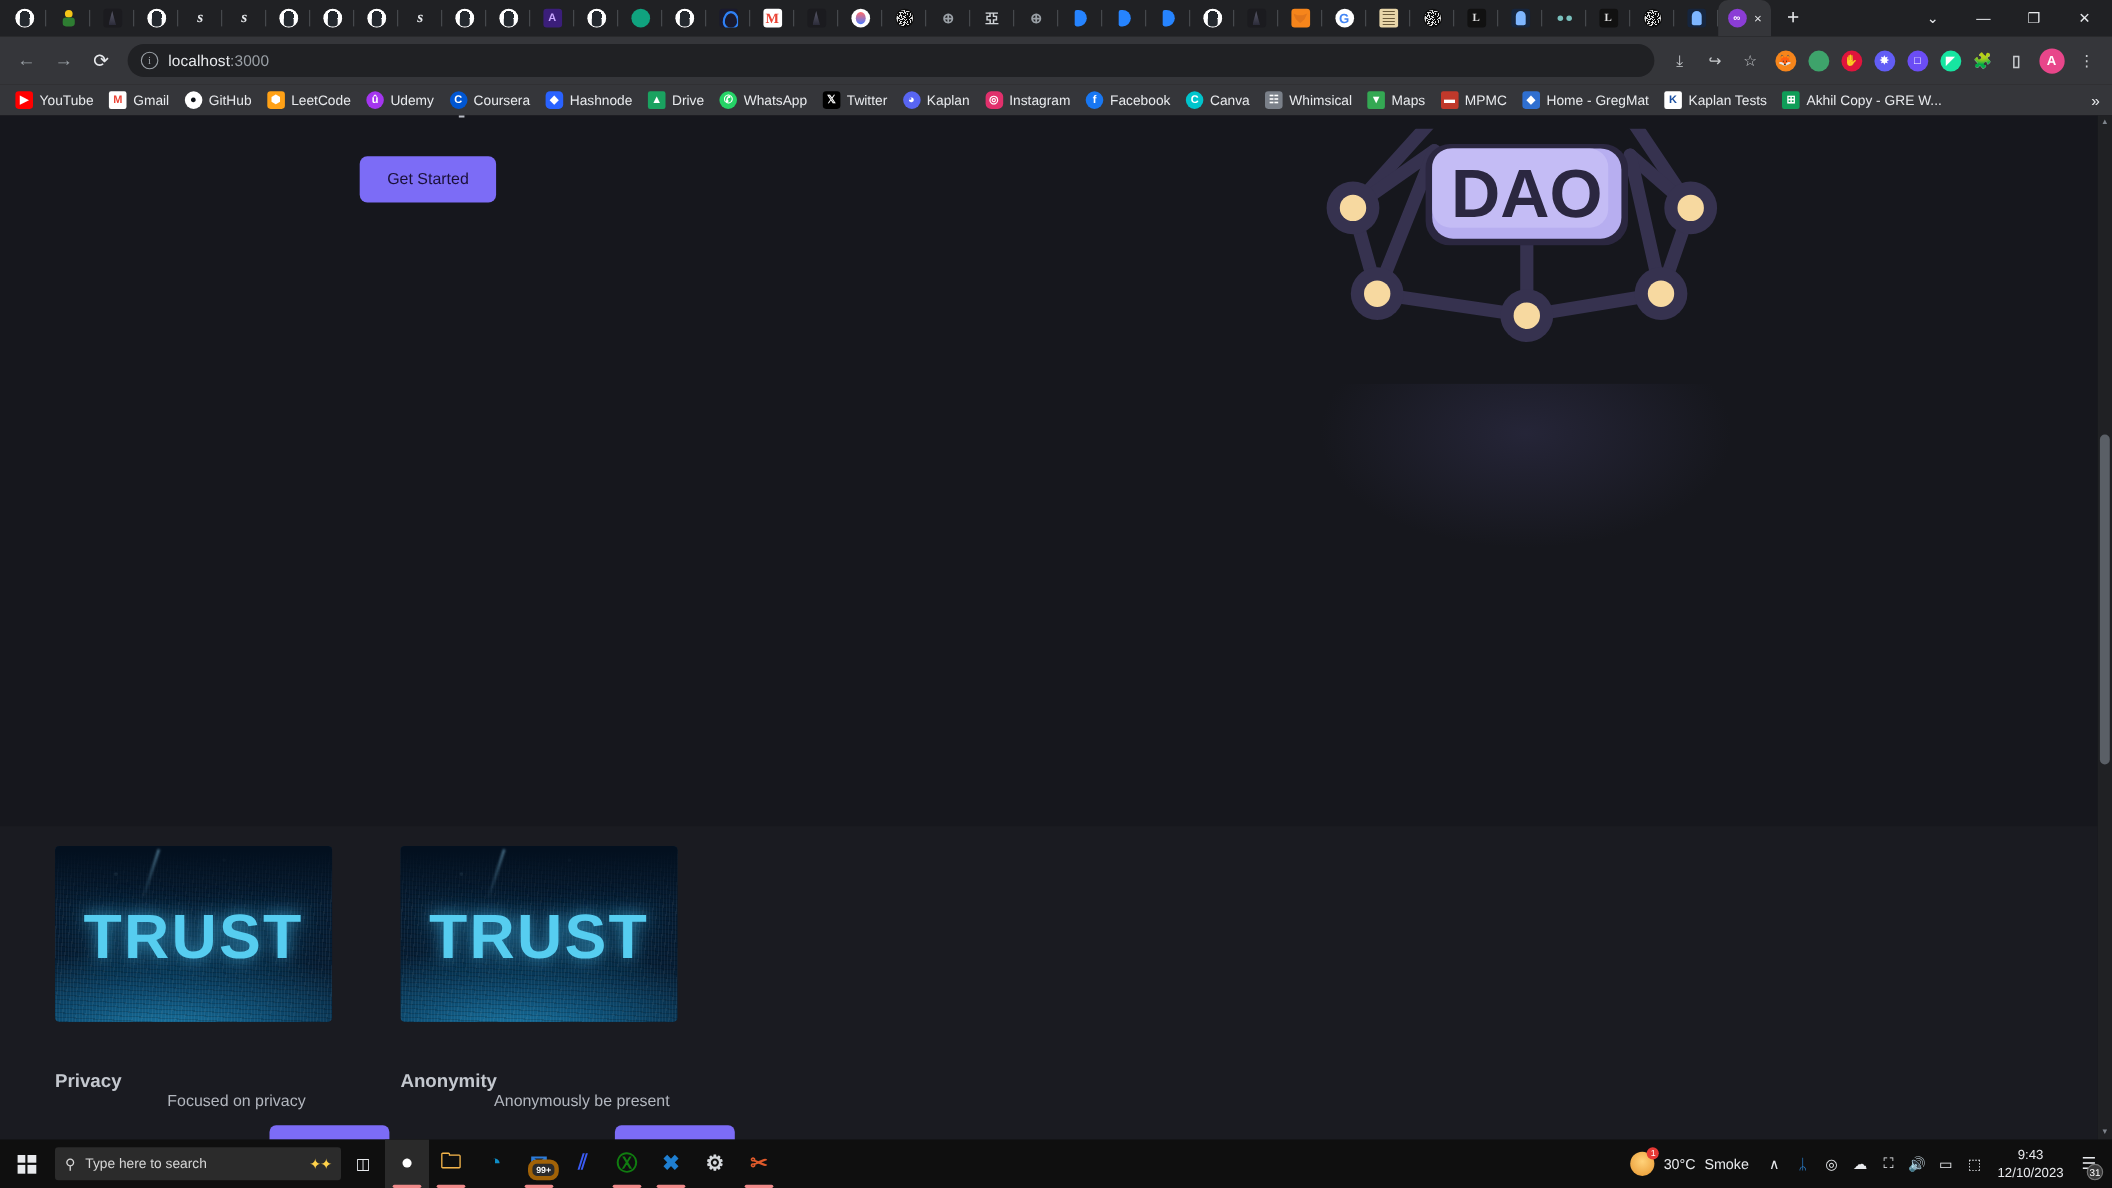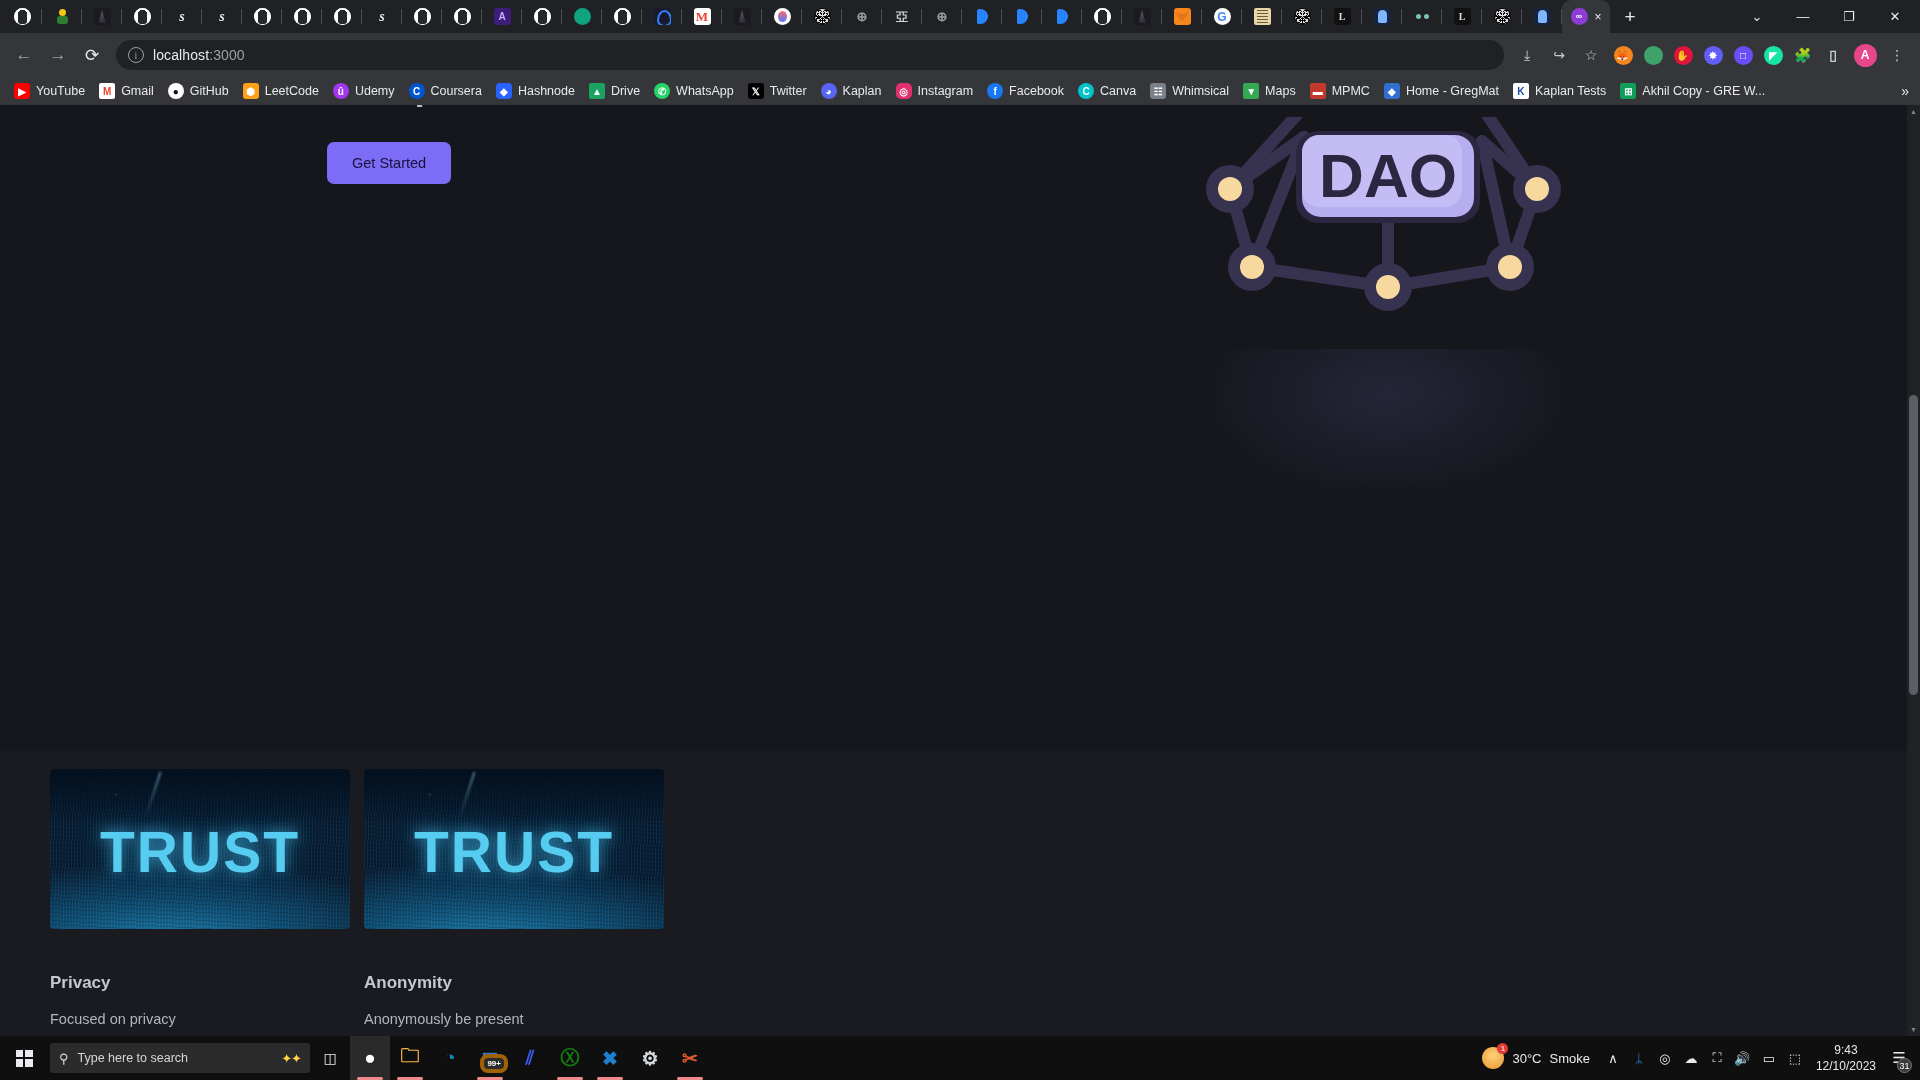--- a/index.html
+++ b/index.html
@@ -169,21 +169,21 @@
   }
 
   
   .cards-section {
     position:absolute; left:0; top:646px; width:1907px; height:285px;
     background:#1a1b21;
   }
   .cards-inner { position:relative; width:100%; height:100%; }
   .card { position:absolute; width:330px; }
   .card-img {
-    width:300px; height:160px; border-radius:4px; position:relative; overflow:hidden;
+    width:252px; height:160px; border-radius:4px; position:relative; overflow:hidden;
     background:
       radial-gradient(ellipse 120% 70% at 40% 110%, #1b7fae 0%, #0d4d73 35%, #061d33 75%),
       #05172a;
     padding-left: 17px;
   }
   .card-img .noise {
     position:absolute; inset:0;
     background-image:
       repeating-linear-gradient(92deg, rgba(255,255,255,0.055) 0 1px, transparent 1px 3px),
       repeating-linear-gradient(3deg, rgba(0,0,0,0.16) 0 1px, transparent 1px 4px),
@@ -199,21 +199,21 @@
     background:linear-gradient(rgba(150,220,255,0.55), rgba(150,220,255,0));
     transform:rotate(18deg); filter:blur(1px);
   }
   .card-img .trust {
     position:absolute; left:0; right:0; top:50px; text-align:center;
     font-size:57px; font-weight:bold; letter-spacing:2px;
     color:#56cdf0; font-family:"Liberation Sans", sans-serif;
     text-shadow:0 0 14px rgba(70,190,235,0.7), 0 0 30px rgba(40,150,210,0.45);
   }
   .card-title { margin-top:44px; font-size:17px; font-weight:bold; color:#c4c8cf; }
-  .card-desc { margin-top:18px; font-size:14.5px; color:#b2b6be; }
+  .card-desc { font-size:14.5px; color:#b2b6be;text-align:center; }
   .card-btn-row { display:flex; justify-content:flex-end; margin-top:14px; padding-right:26px; }
   .btn-card {
     background:#7c6cf6; color:#17103a; font-size:14px; border:none; cursor:pointer;
     border-radius:6px; padding:11px 20px; font-family:"Liberation Sans", sans-serif;
   }
 
   
   .scrollbar {
     position:absolute; right:0; top:0; width:13px; height:931px; background:#202124;
   }

